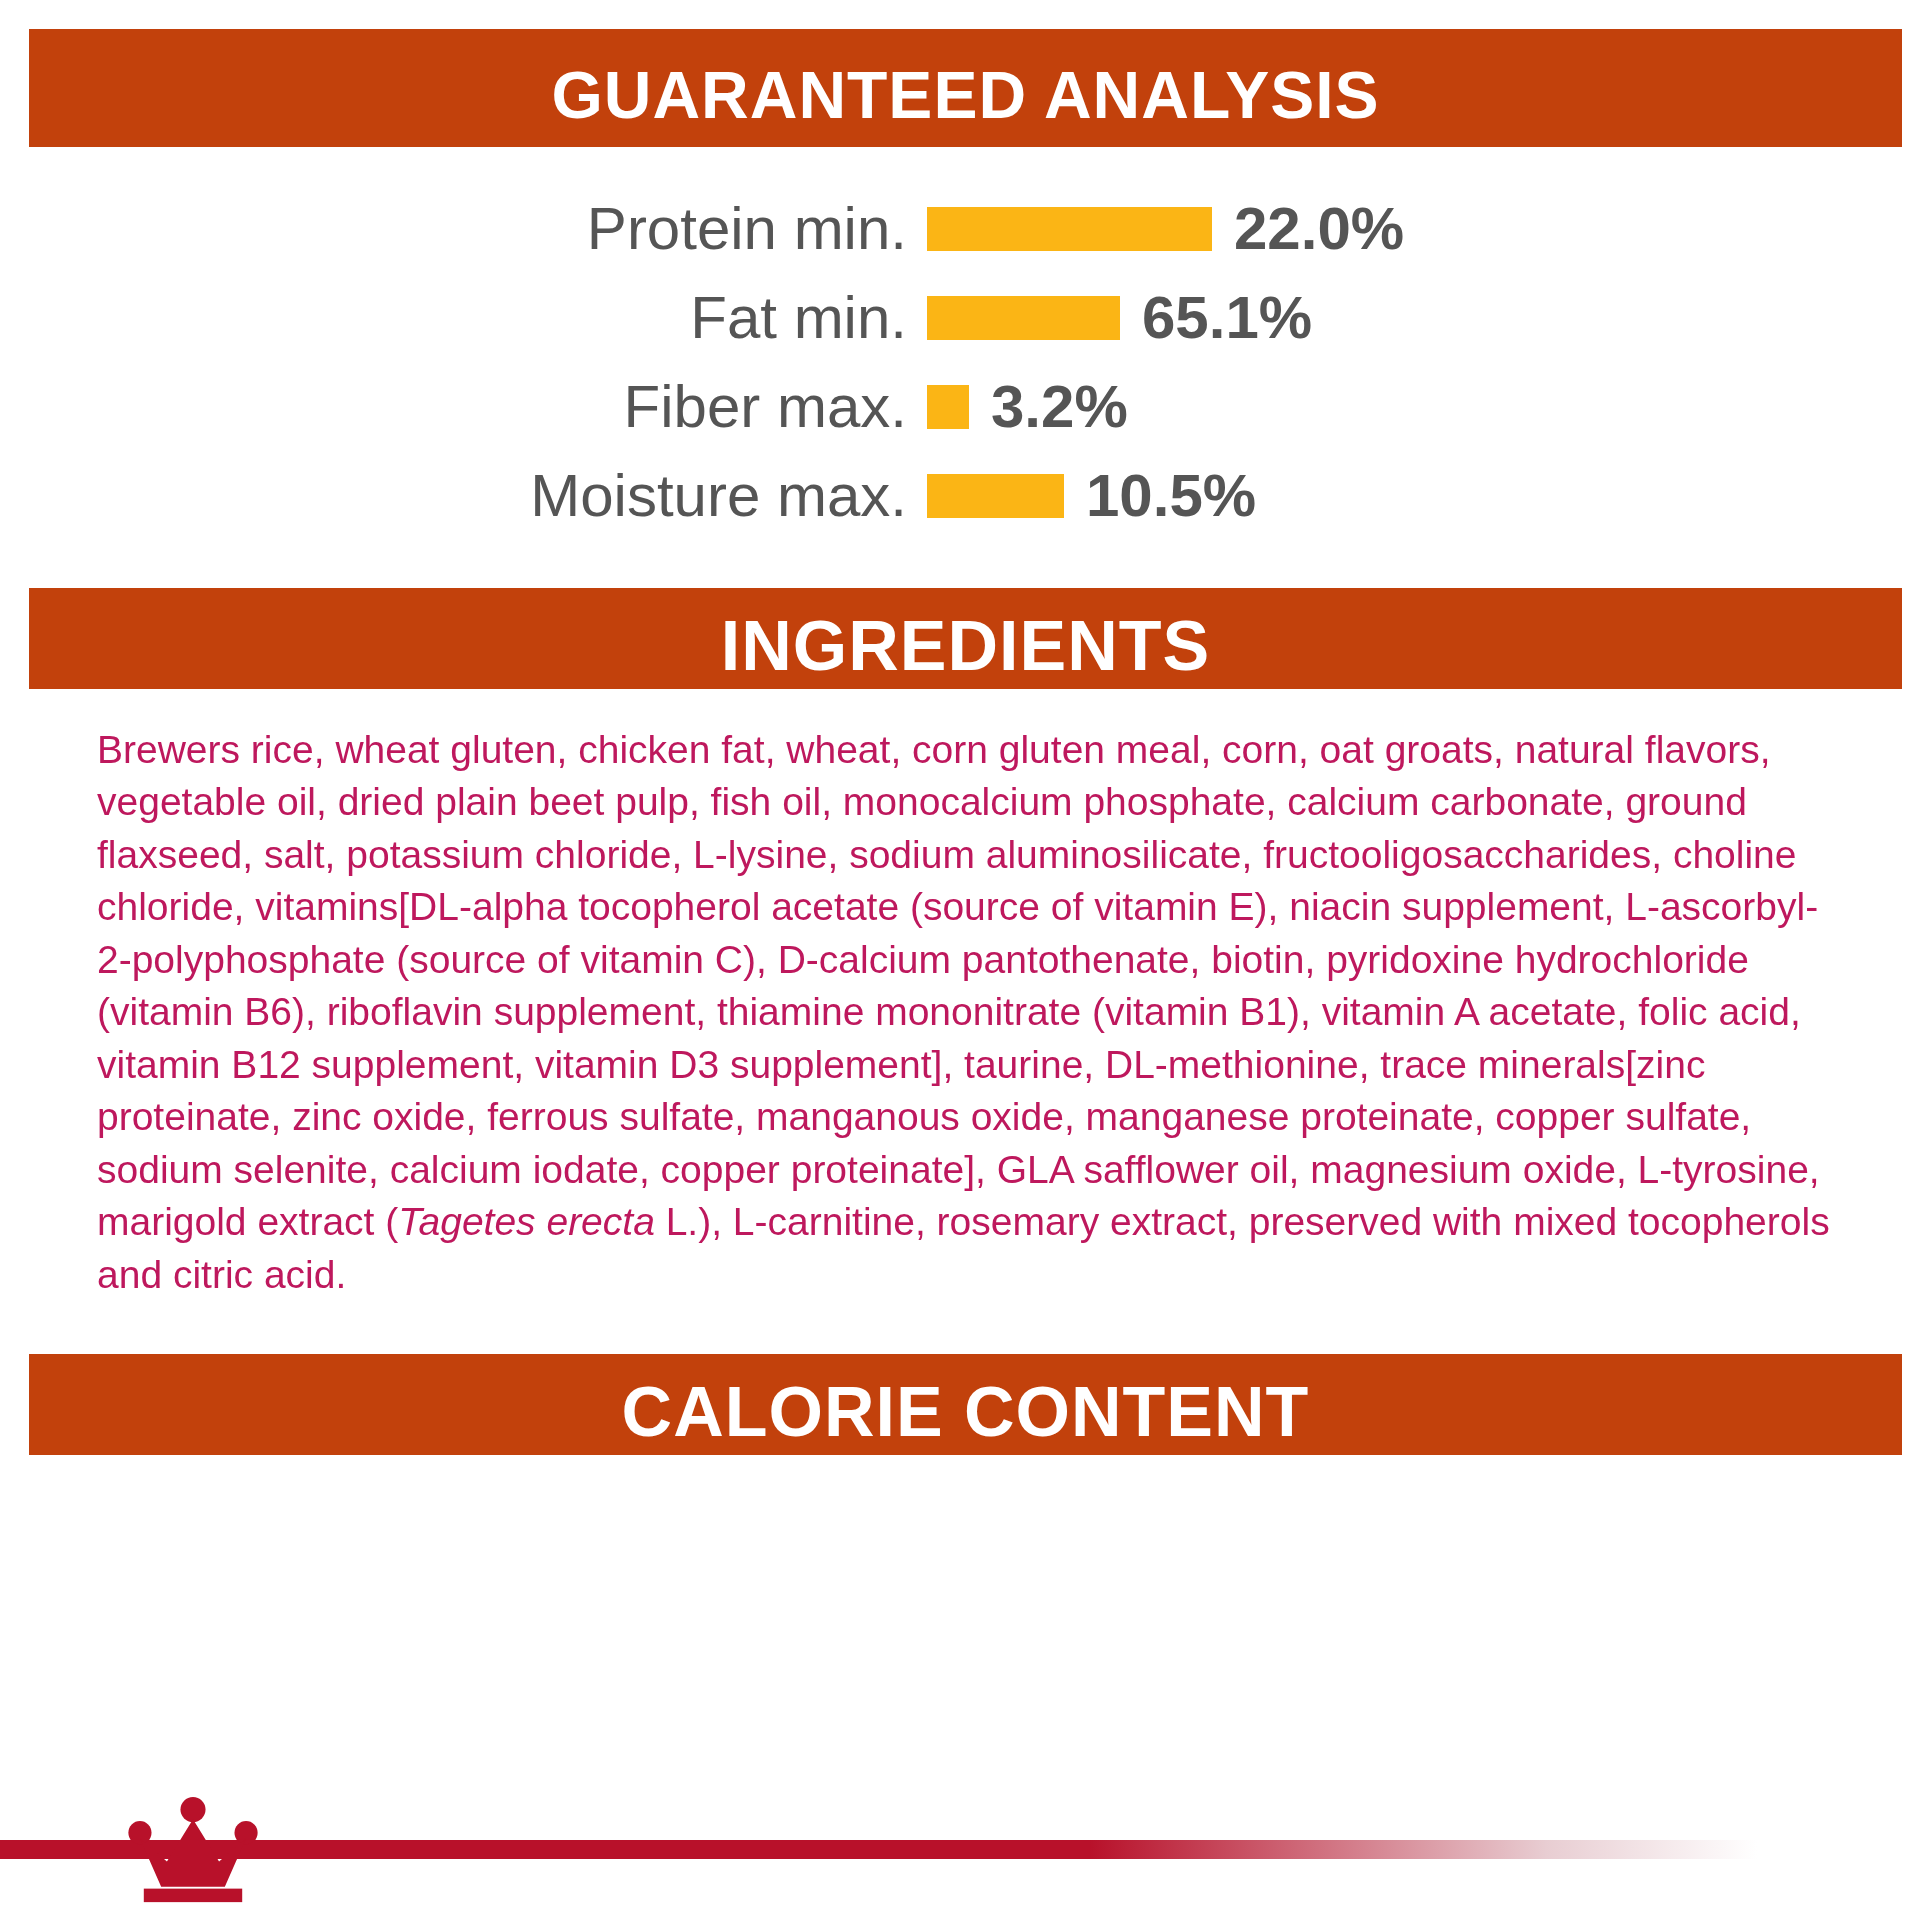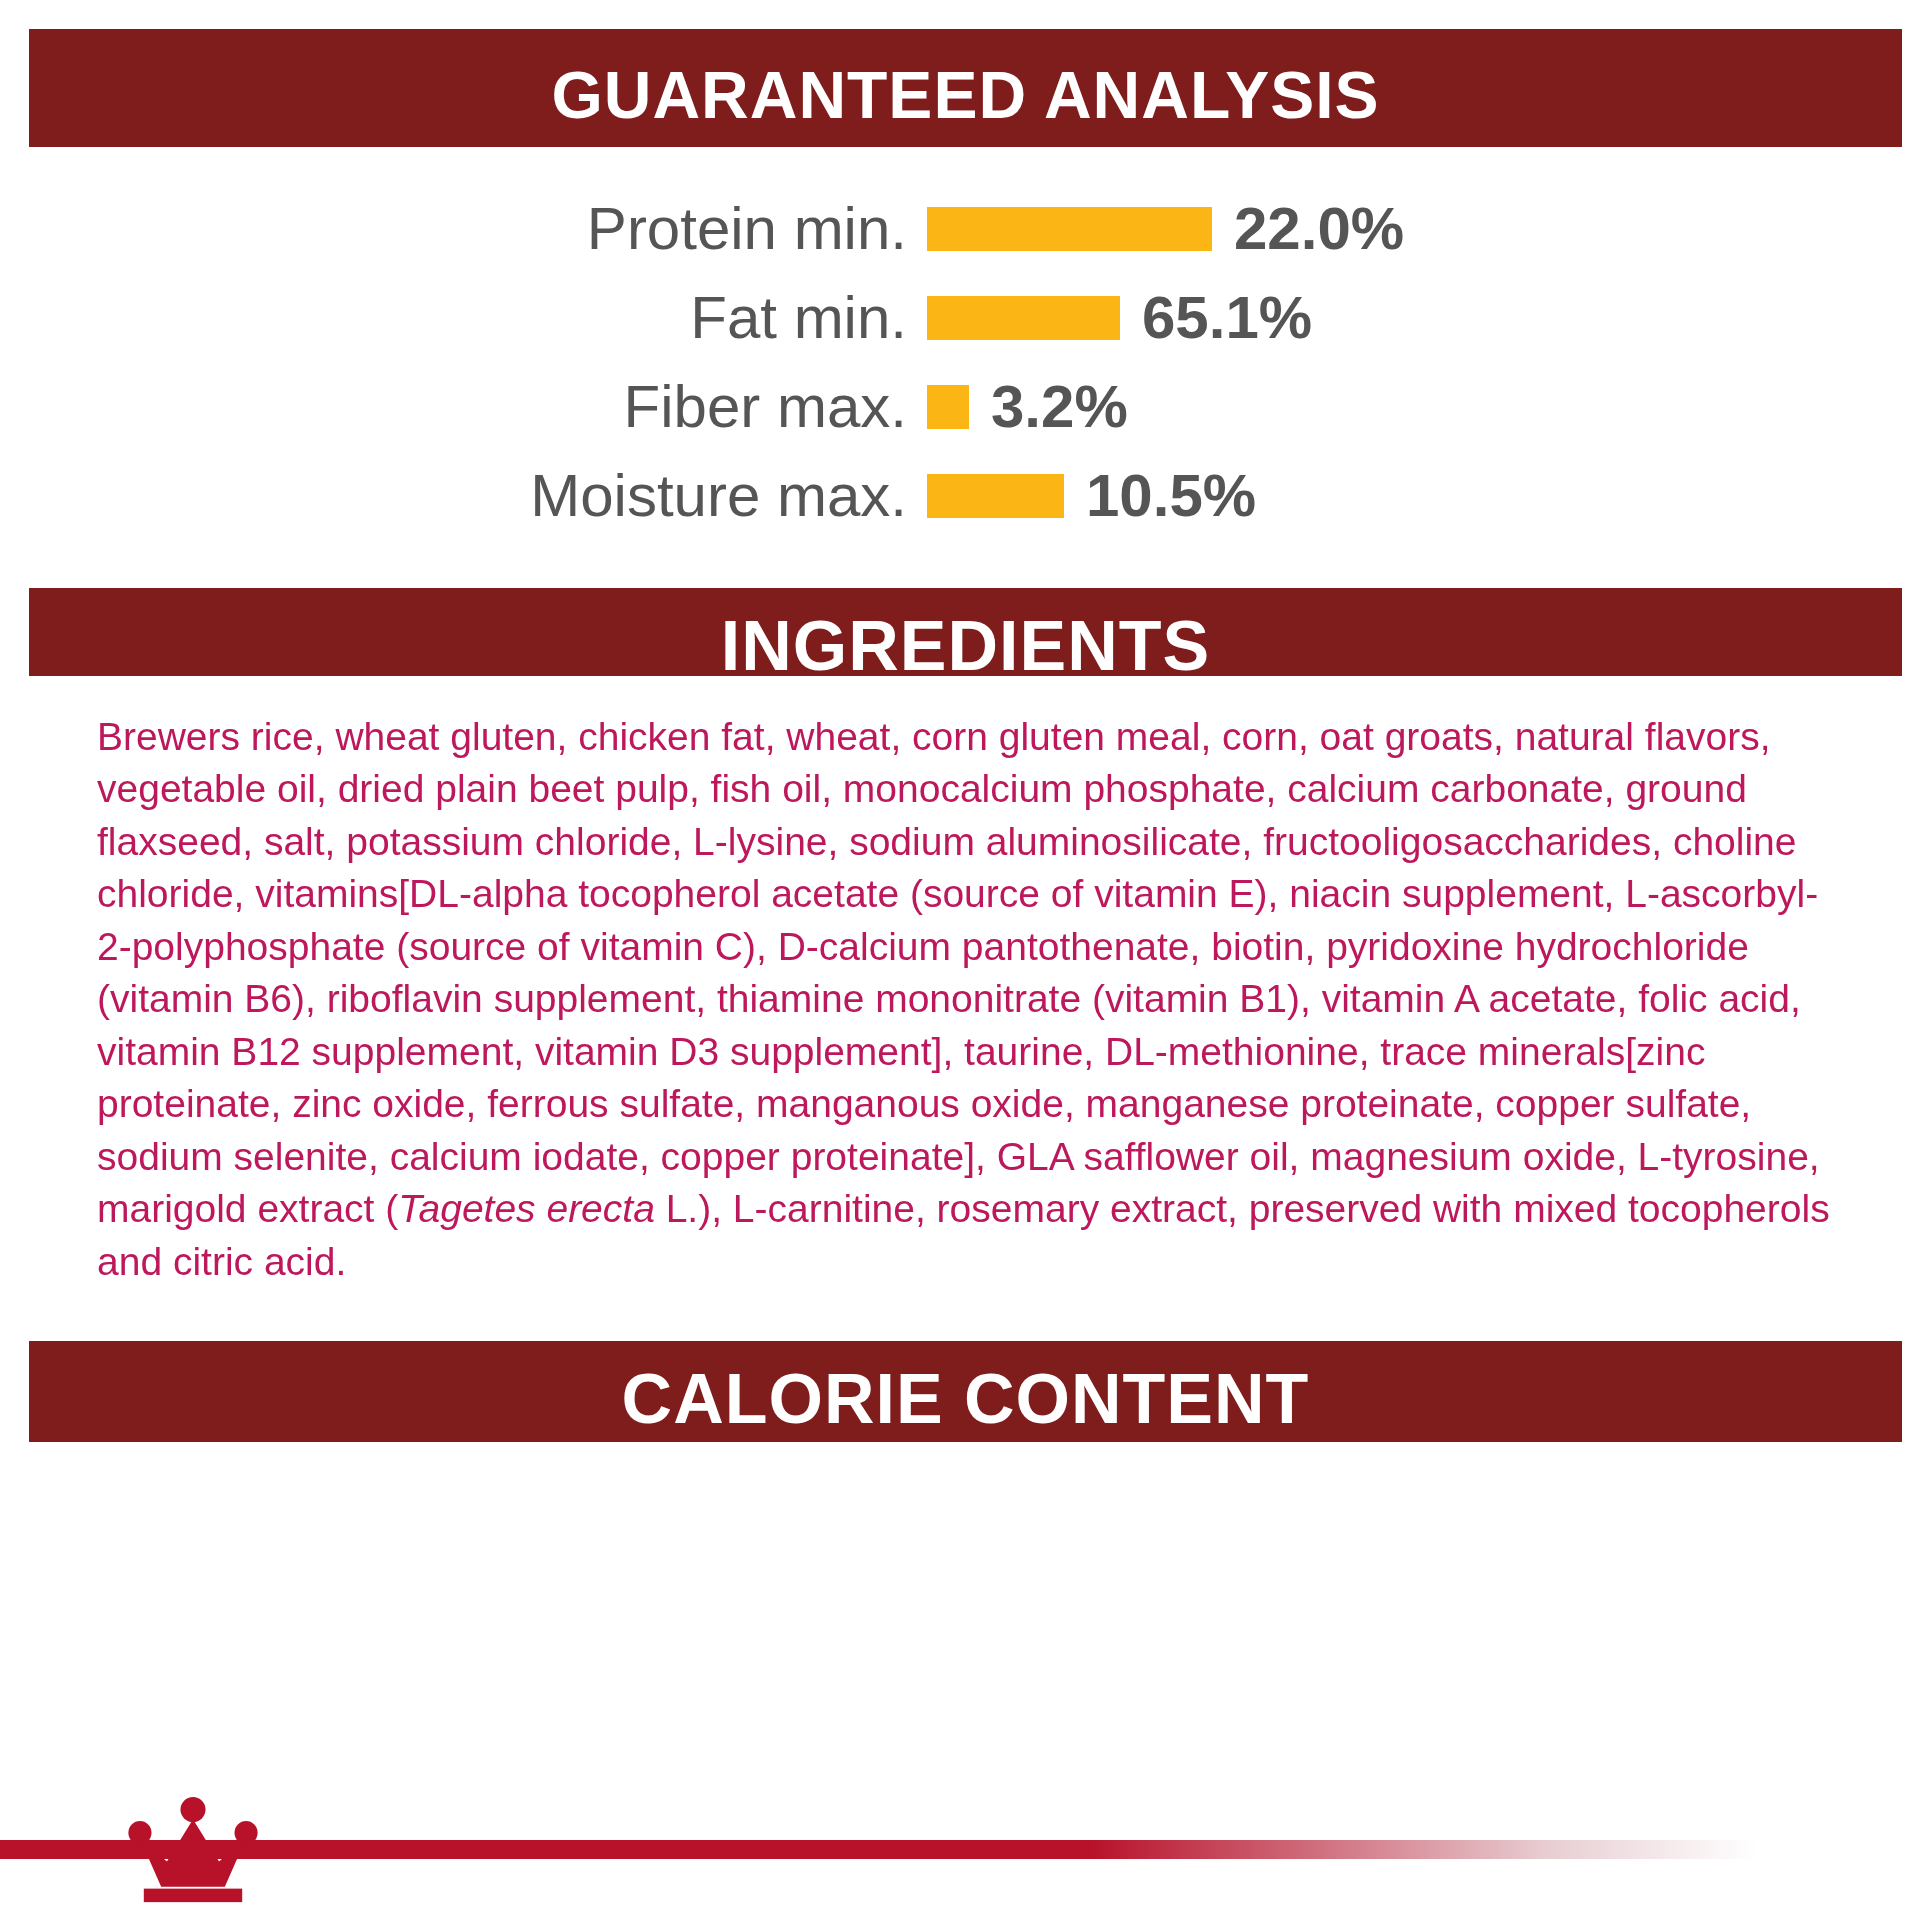--- a/index.html
+++ b/index.html
@@ -17,37 +17,37 @@
   .page {
     position: relative;
     width: 1931px;
     height: 1931px;
     box-sizing: border-box;
     padding: 0 29px;
   }
 
   
   .banner {
-    background: #7f1d1d;
+    background: #c2410c;
     color: #ffffff;
     text-align: center;
     font-weight: bold;
     letter-spacing: 1px;
     line-height: 1;
     box-sizing: border-box;
   }
   .banner-ga {
     margin-top: 29px;
     height: 118px;
     font-size: 66px;
     padding-top: 33px;
   }
   .banner-ing {
     margin-top: 48px;
-    height: 88px;
+    height: 101px;
     font-size: 70px;
     padding-top: 23px;
   }
   .banner-cal {
     margin-top: 53px;
     height: 101px;
     font-size: 70px;
     padding-top: 23px;
   }
 

